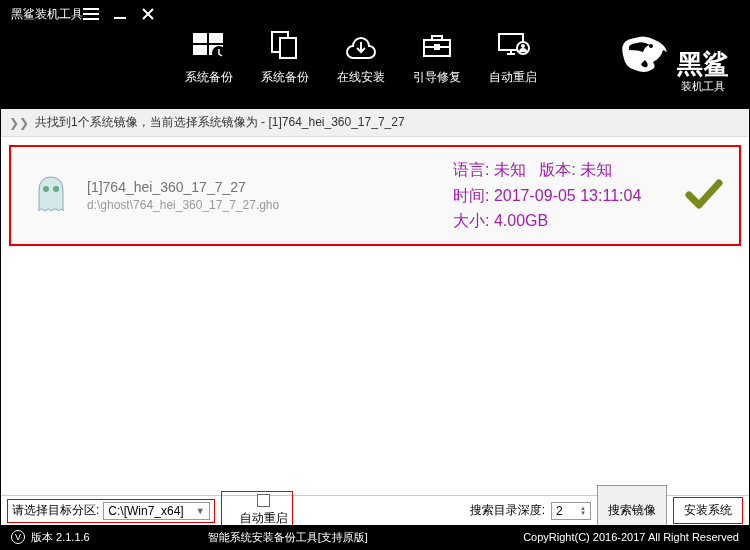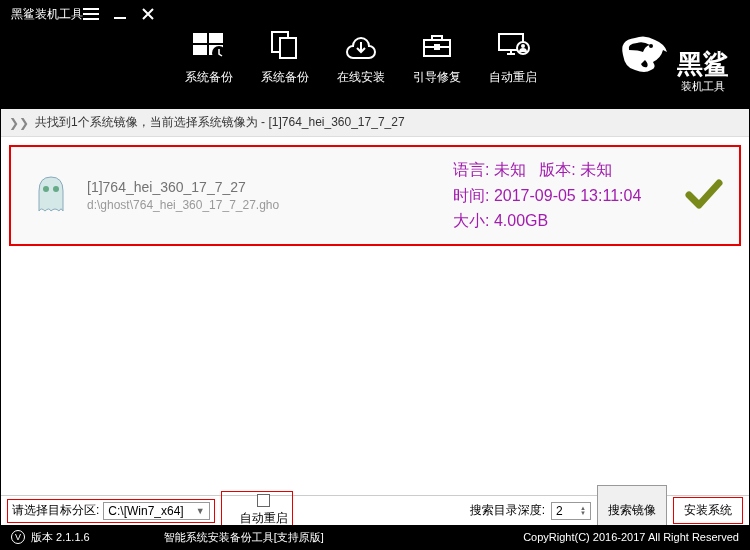--- a/index.html
+++ b/index.html
@@ -33,21 +33,21 @@
 .combo { border: 1px solid #999; padding: 1px 4px; background: #fff; font-size: 12px; display: flex; align-items: center; gap: 12px; }
 .combo .arrow { font-size: 9px; color: #666; }
 .chk { display: flex; align-items: center; gap: 3px; margin-left: 14px; flex-direction: column; }
 .chk-box { width: 13px; height: 13px; border: 1px solid #666; background: #fff; }
 .spacer { flex: 1; }
 .num-input { width: 40px; border: 1px solid #999; padding: 1px 4px; font-size: 12px; display: flex; justify-content: space-between; align-items: center; }
 .spin { display: flex; flex-direction: column; font-size: 6px; line-height: 5px; color: #666; }
 .btn { border: 1px solid #999; padding: 16px 10px; background: #f0f0f0; font-size: 12px; cursor: pointer; }
 .status-bar { height: 24px; background: #000; color: #fff; display: flex; align-items: center; padding: 0 10px; font-size: 11px; }
 .ver-icon { width: 14px; height: 14px; border: 1.5px solid #fff; border-radius: 50%; display: flex; align-items: center; justify-content: center; margin-right: 6px; font-size: 9px; }
-.status-center { margin-left: 74px; }
+.status-center { margin-left: 118px; }
 .status-right { margin-left: auto; }
 </style>
 </head>
 <body>
 
 <div class="window">
   <div class="titlebar">
     <div class="titlebar-top">
       <span class="title-text">黑鲨装机工具</span>
       <div class="win-controls">

